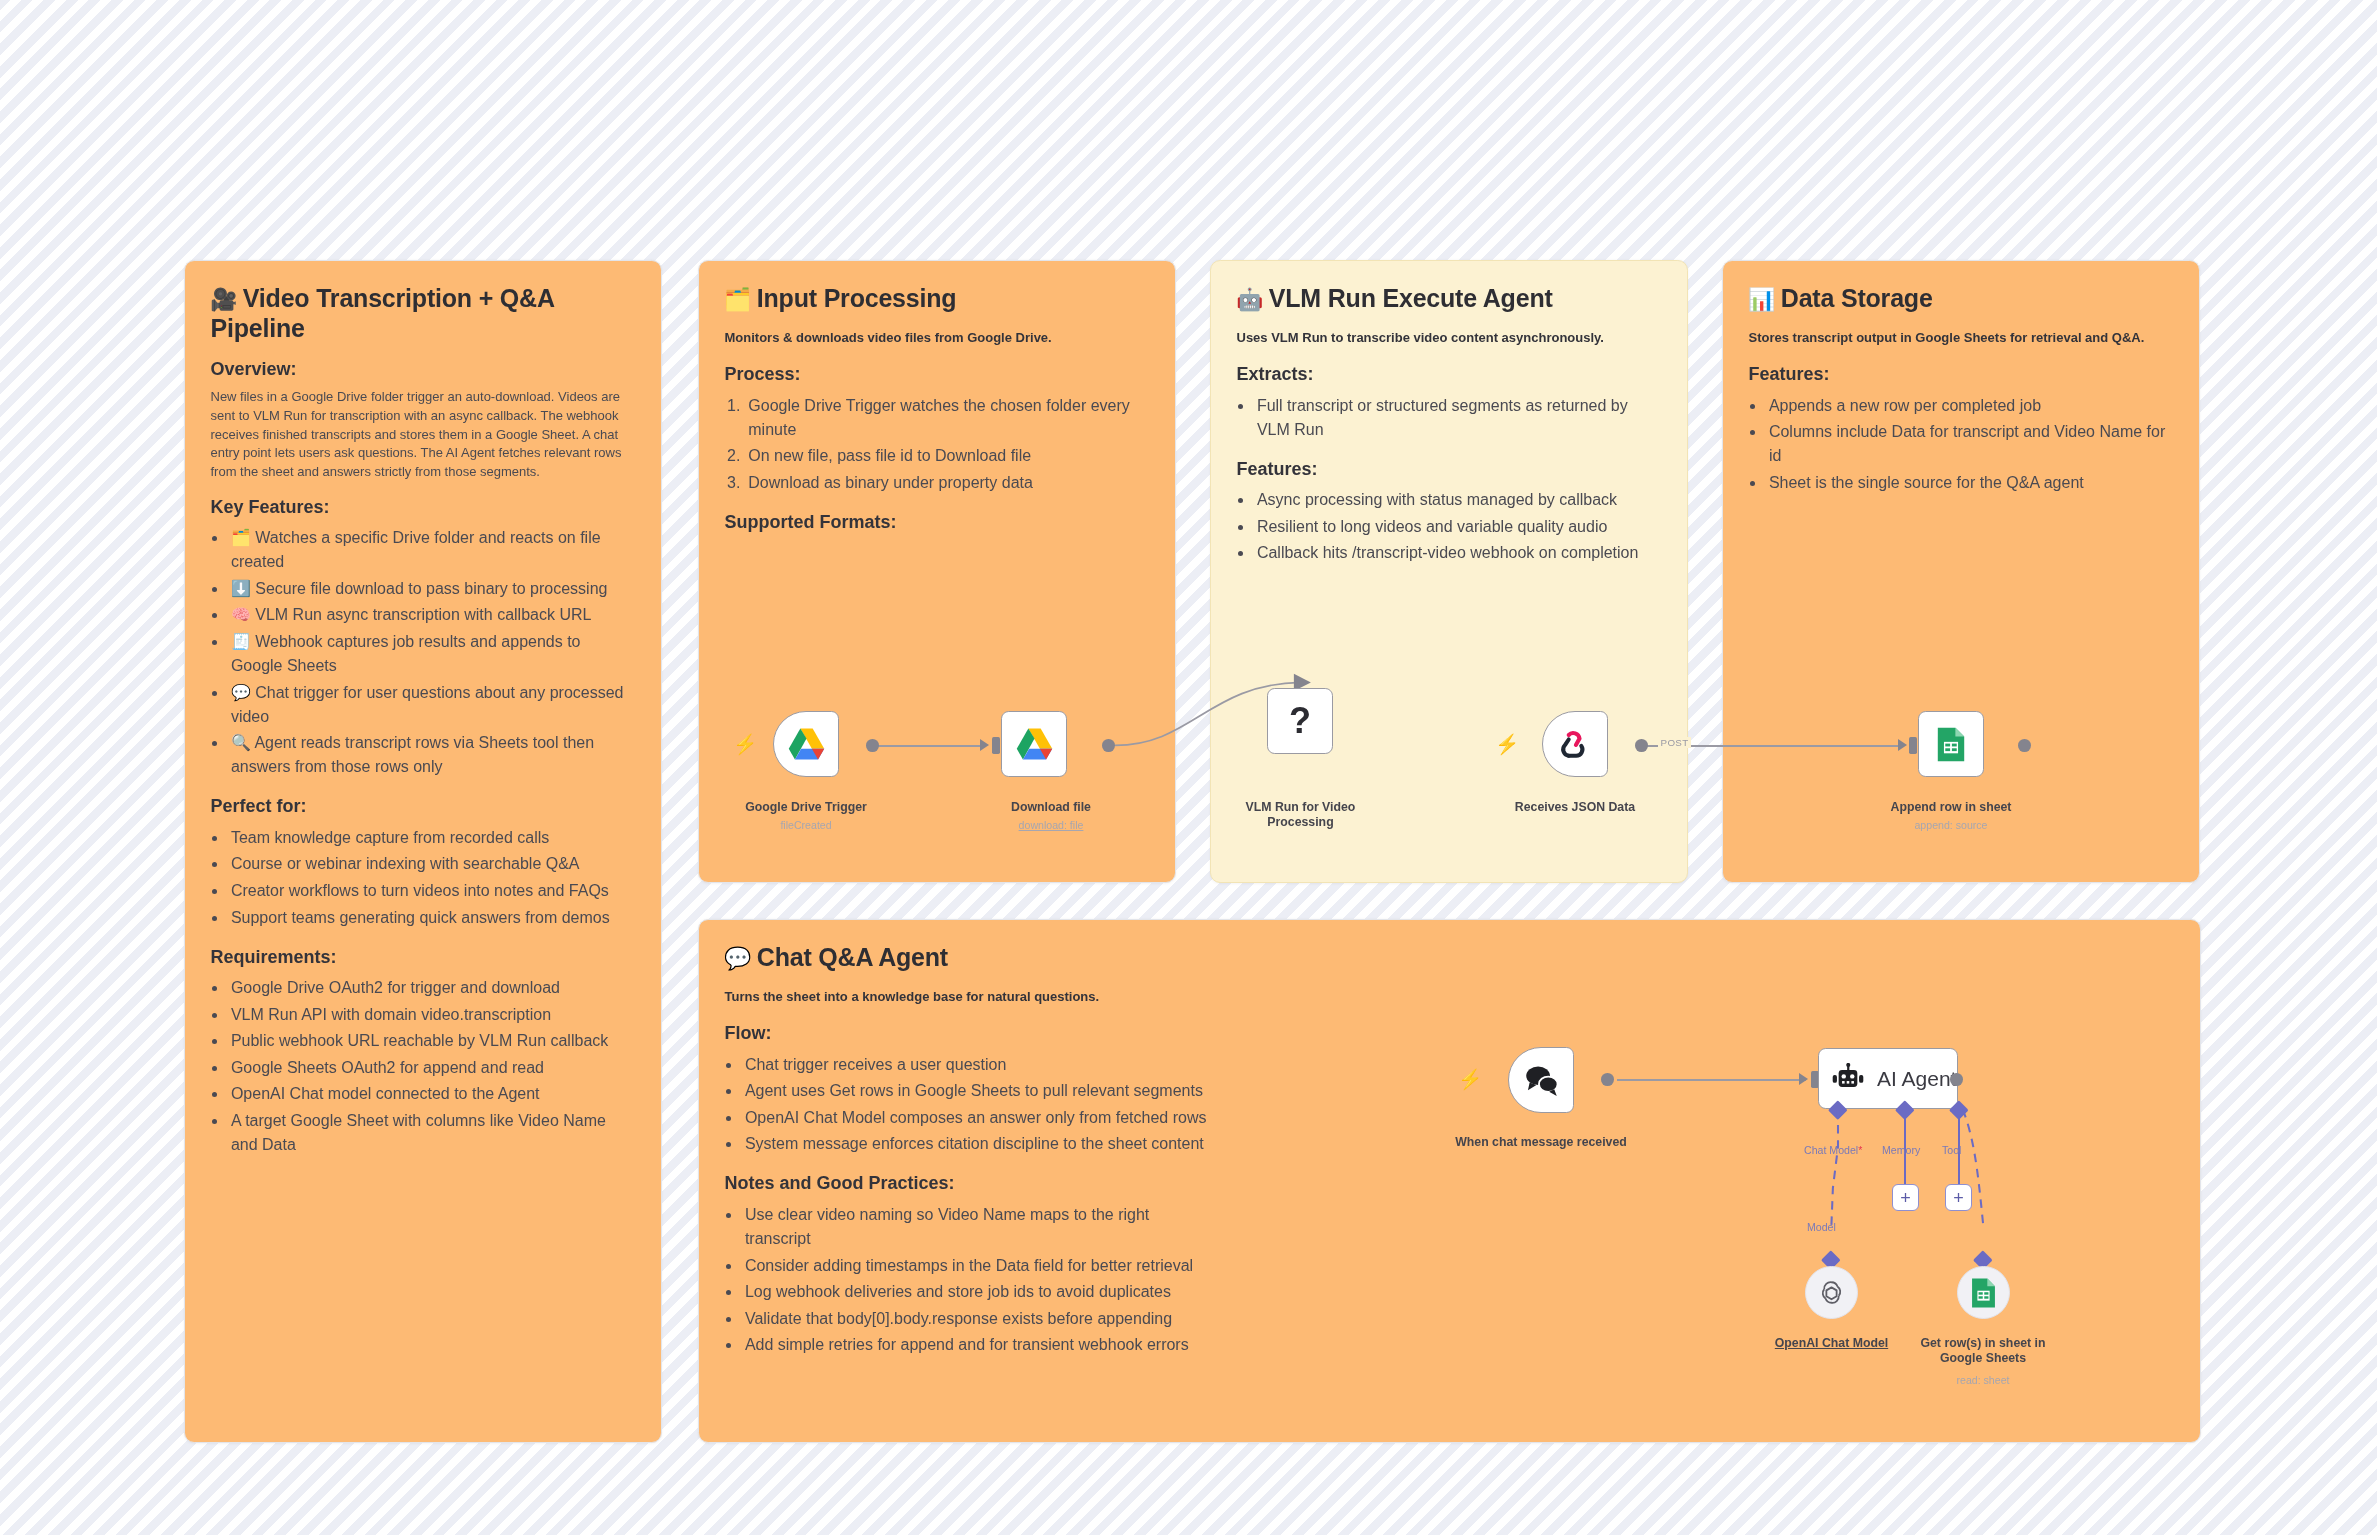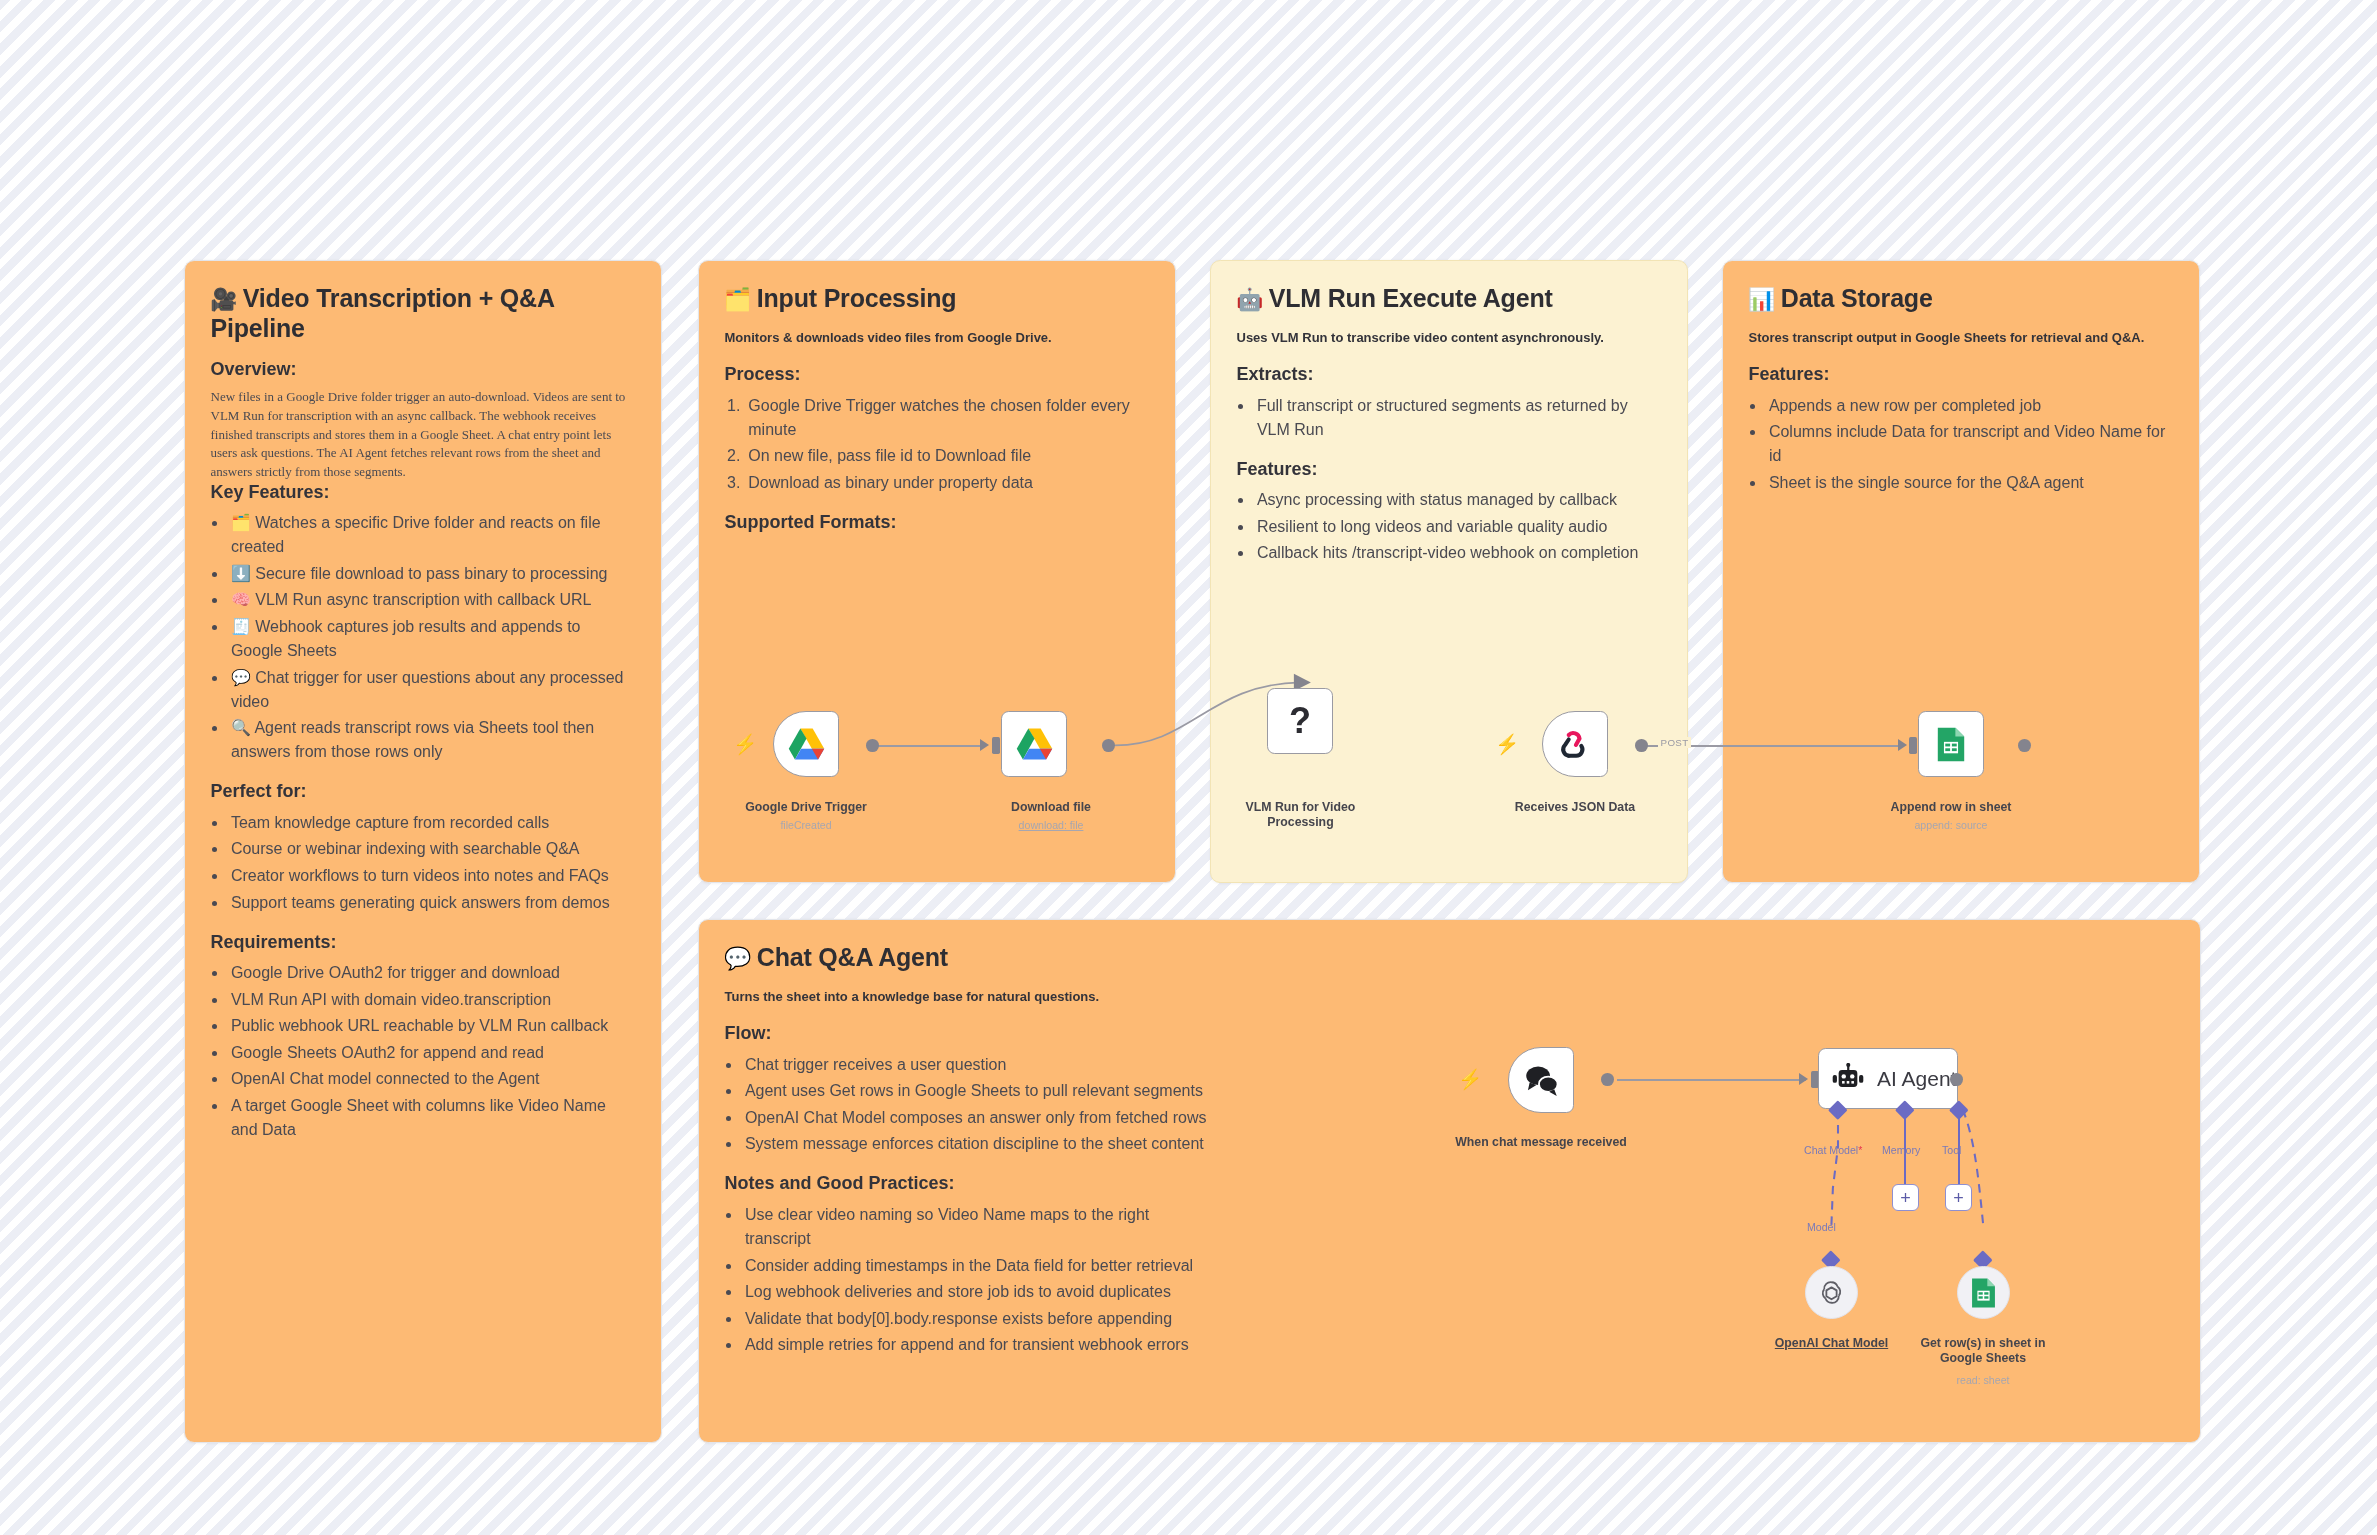--- a/index.html
+++ b/index.html
@@ -56,21 +56,21 @@
     font-size: 18px;
     font-weight: 700;
     color: #33333a;
     margin-bottom: 8.5px;
   }
   .body-text {
     font-size: 13px;
     line-height: 1.44;
     color: #4a4a52;
   }
-  .body-text.tight { margin-bottom: 0; font-family: Liberation Serif, serif; }
+  .body-text.tight { margin-bottom: 15px; }
 
   ul.blist, ol.nlist {
     margin: 0 0 17px 17px;
     font-size: 16px;
     line-height: 1.5;
     color: #4a4a52;
   }
   ul.blist li, ol.nlist li { margin-bottom: 2.6px; padding-left: 3.4px; }
   ol.nlist { margin-left: 20.4px; }
 

